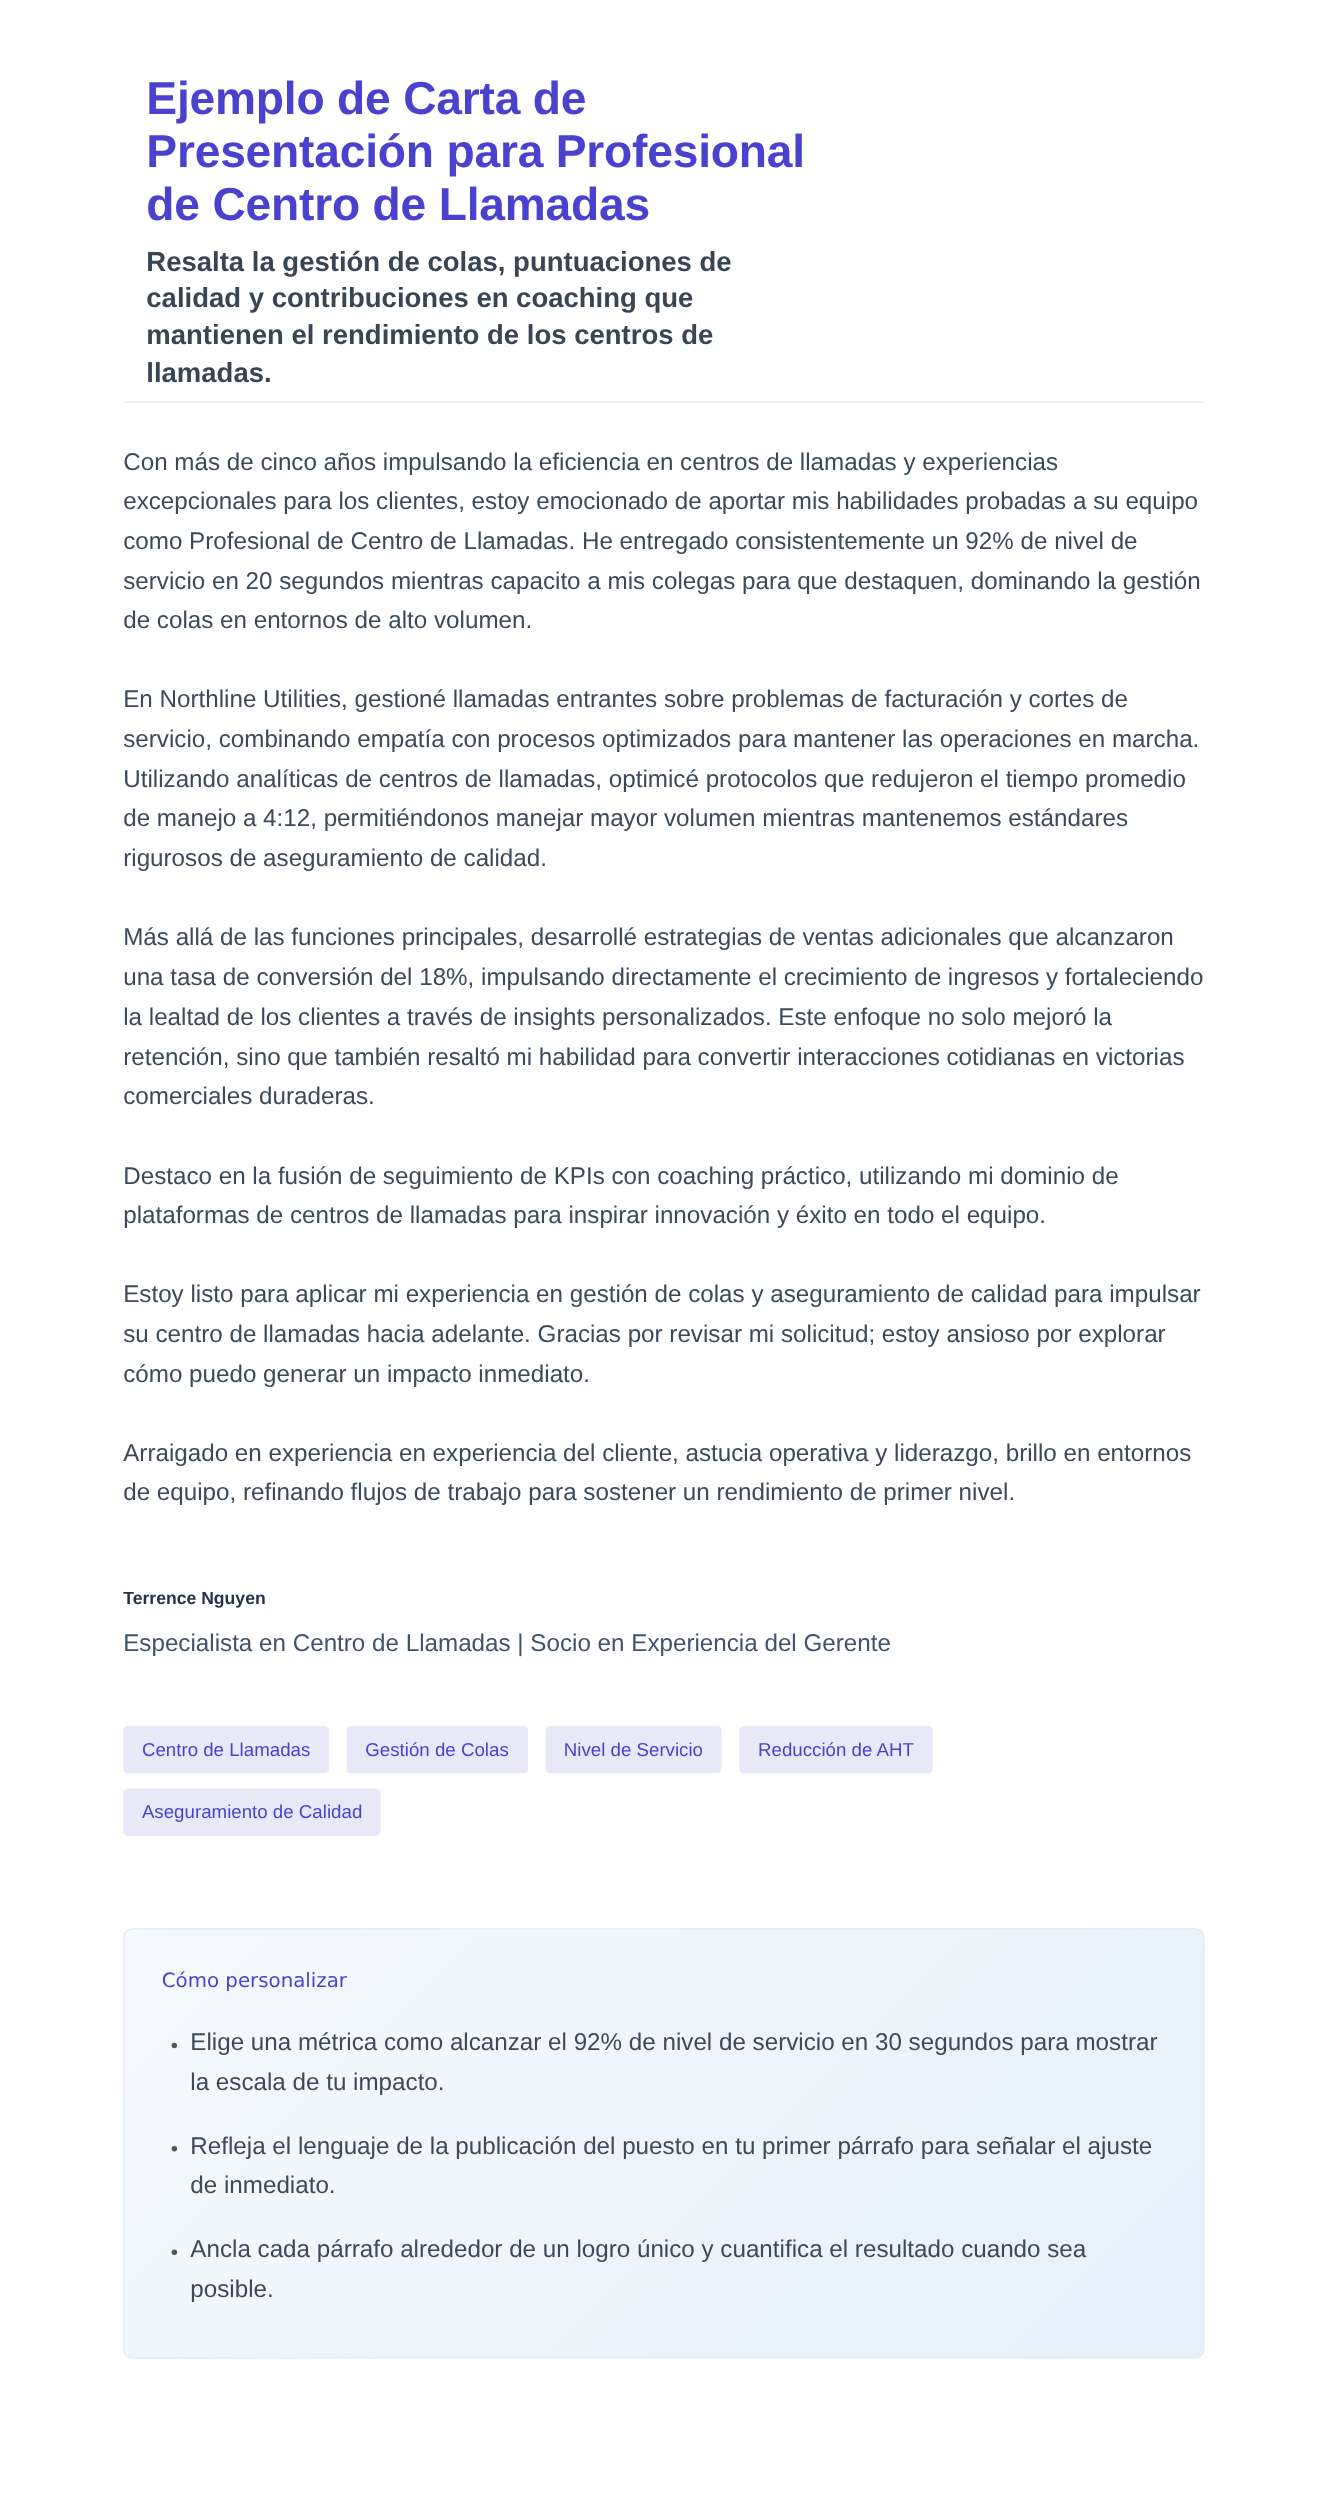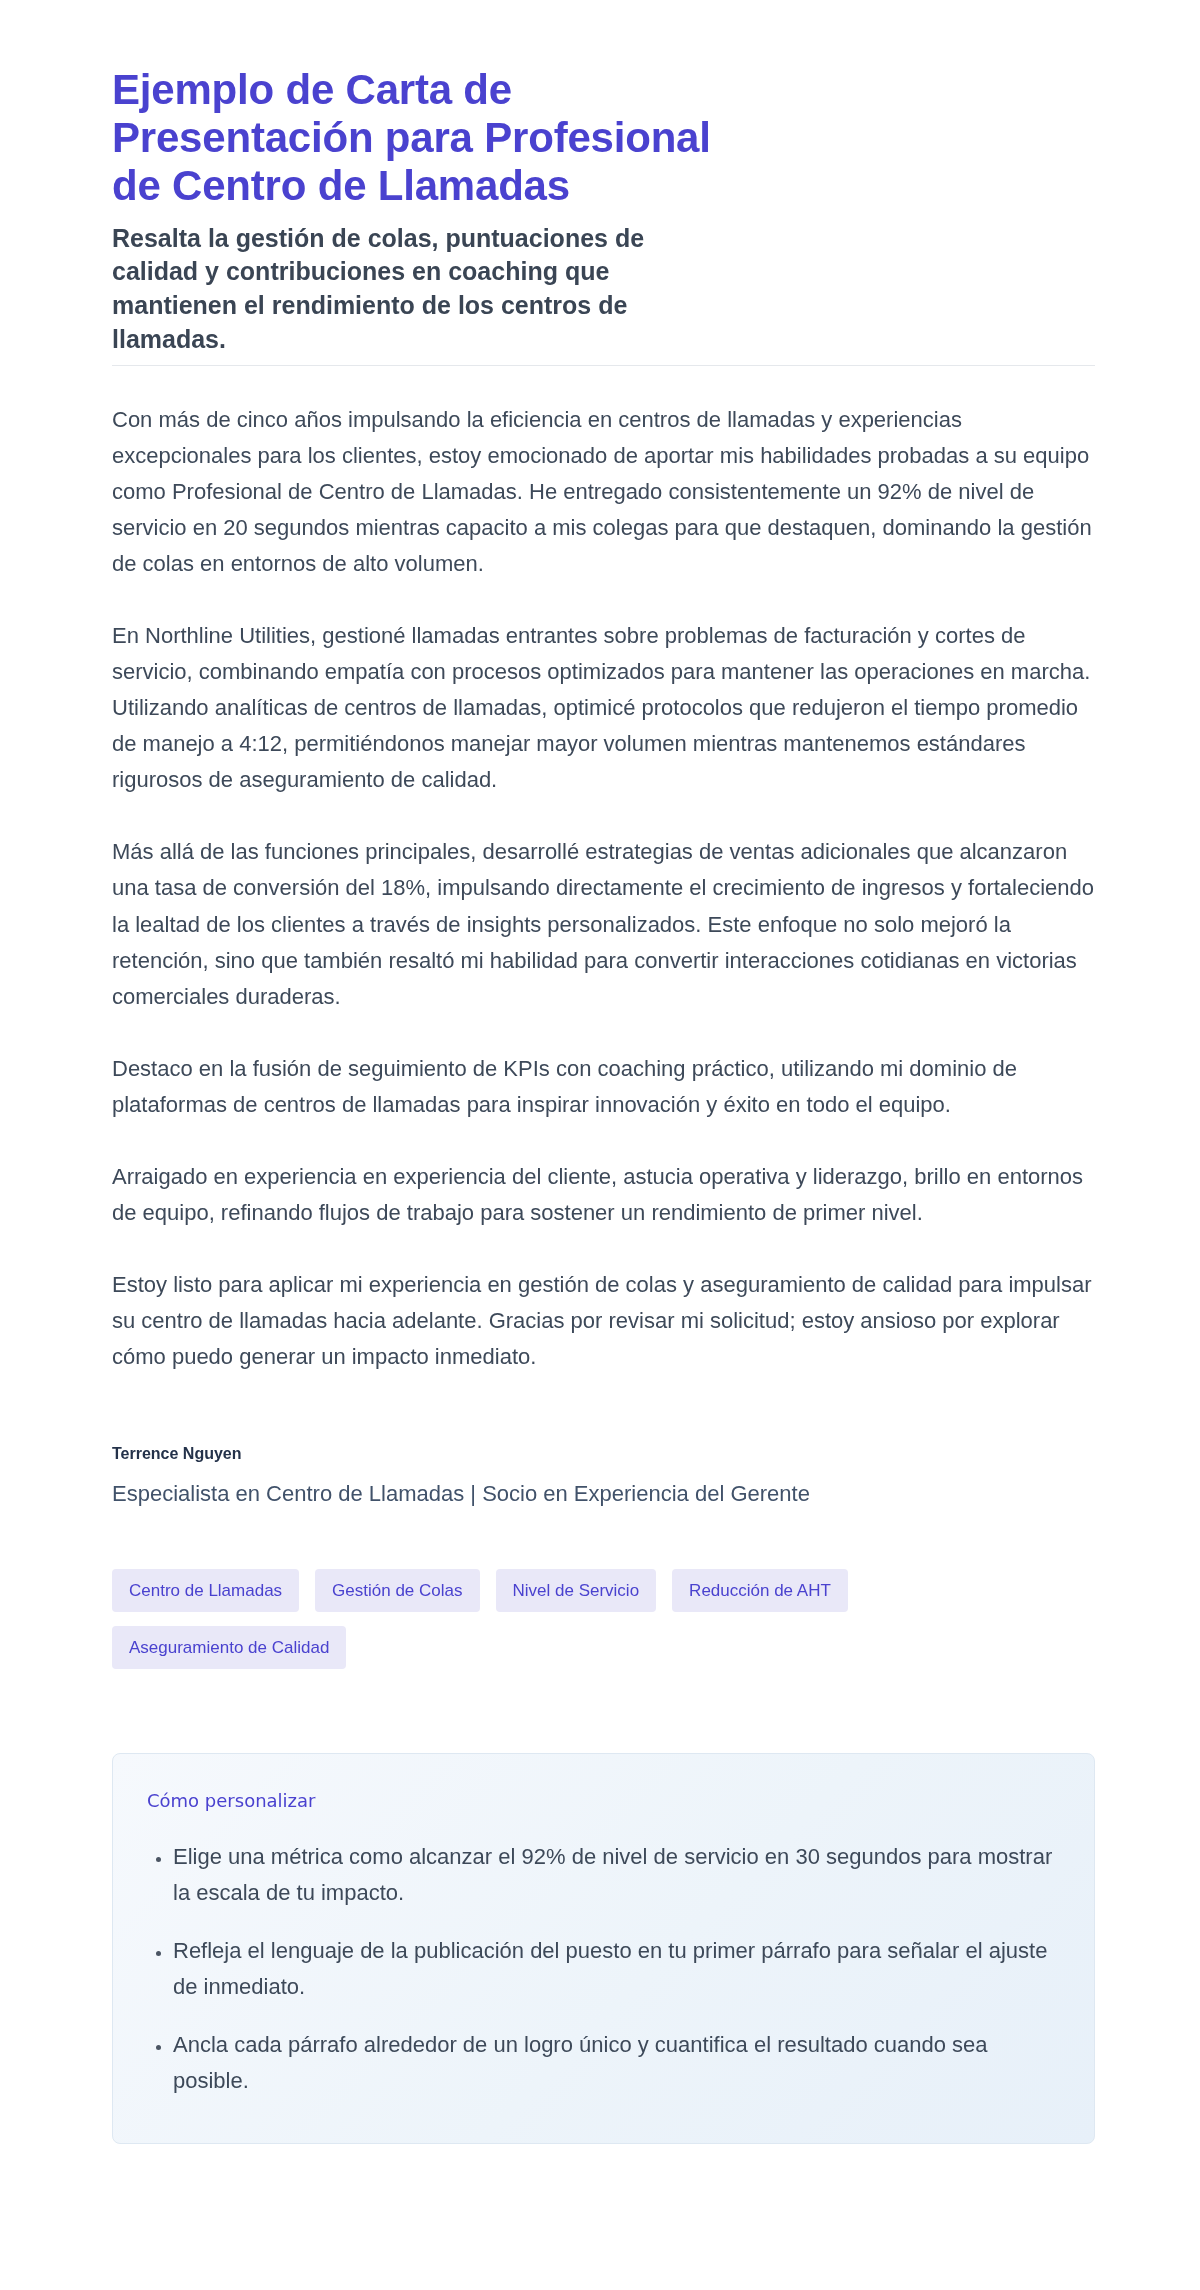--- a/index.html
+++ b/index.html
@@ -12,21 +12,21 @@
     -webkit-font-smoothing: antialiased;
   }
   .container {
     width: 983px;
     margin-left: 112px;
     padding-top: 66px;
     padding-bottom: 68px;
   }
 
   
-  .header { display: flex; justify-content: space-between; align-items: flex-start; }
+  .header { display: flex; justify-content: space-between; align-items: flex-start; margin-left: 21px; }
   .header-left { width: 630px; }
   .page-title {
     font-size: 42px;
     line-height: 1.14;
     font-weight: 700;
     color: #4a42cf;
     letter-spacing: -0.2px;
   }
   .page-subtitle {
     margin-top: 12px;
@@ -141,22 +141,22 @@
     </div>
   </div>
 
   <hr class="divider">
 
   <div class="letter">
     <p class="body-para">Con más de cinco años impulsando la eficiencia en centros de llamadas y experiencias excepcionales para los clientes, estoy emocionado de aportar mis habilidades probadas a su equipo como Profesional de Centro de Llamadas. He entregado consistentemente un 92% de nivel de servicio en 20 segundos mientras capacito a mis colegas para que destaquen, dominando la gestión de colas en entornos de alto volumen.</p>
     <p class="body-para">En Northline Utilities, gestioné llamadas entrantes sobre problemas de facturación y cortes de servicio, combinando empatía con procesos optimizados para mantener las operaciones en marcha. Utilizando analíticas de centros de llamadas, optimicé protocolos que redujeron el tiempo promedio de manejo a 4:12, permitiéndonos manejar mayor volumen mientras mantenemos estándares rigurosos de aseguramiento de calidad.</p>
     <p class="body-para">Más allá de las funciones principales, desarrollé estrategias de ventas adicionales que alcanzaron una tasa de conversión del 18%, impulsando directamente el crecimiento de ingresos y fortaleciendo la lealtad de los clientes a través de insights personalizados. Este enfoque no solo mejoró la retención, sino que también resaltó mi habilidad para convertir interacciones cotidianas en victorias comerciales duraderas.</p>
     <p class="body-para">Destaco en la fusión de seguimiento de KPIs con coaching práctico, utilizando mi dominio de plataformas de centros de llamadas para inspirar innovación y éxito en todo el equipo.</p>
+    <p class="body-para">Estoy listo para aplicar mi experiencia en gestión de colas y aseguramiento de calidad para impulsar su centro de llamadas hacia adelante. Gracias por revisar mi solicitud; estoy ansioso por explorar cómo puedo generar un impacto inmediato.</p>
     <p class="body-para">Arraigado en experiencia en experiencia del cliente, astucia operativa y liderazgo, brillo en entornos de equipo, refinando flujos de trabajo para sostener un rendimiento de primer nivel.</p>
-    <p class="body-para">Estoy listo para aplicar mi experiencia en gestión de colas y aseguramiento de calidad para impulsar su centro de llamadas hacia adelante. Gracias por revisar mi solicitud; estoy ansioso por explorar cómo puedo generar un impacto inmediato.</p>
     <p class="signature-name">Terrence Nguyen</p>
     <p class="signature-role">Especialista en Centro de Llamadas | Socio en Experiencia del Gerente</p>
   </div>
 
   <div class="tags">
     <button class="tag-chip">Centro de Llamadas</button>
     <button class="tag-chip">Gestión de Colas</button>
     <button class="tag-chip">Nivel de Servicio</button>
     <button class="tag-chip">Reducción de AHT</button>
     <button class="tag-chip">Aseguramiento de Calidad</button>

